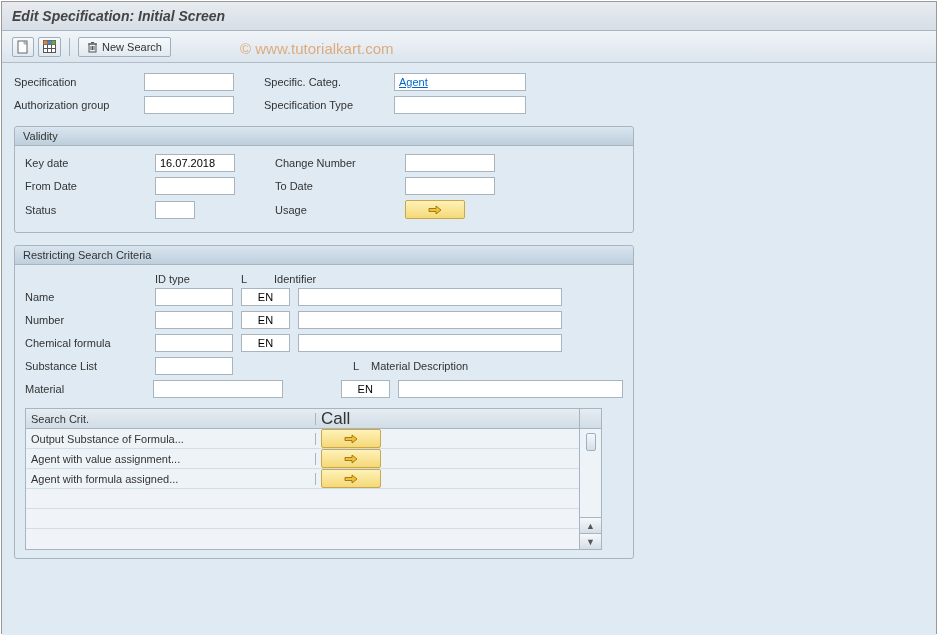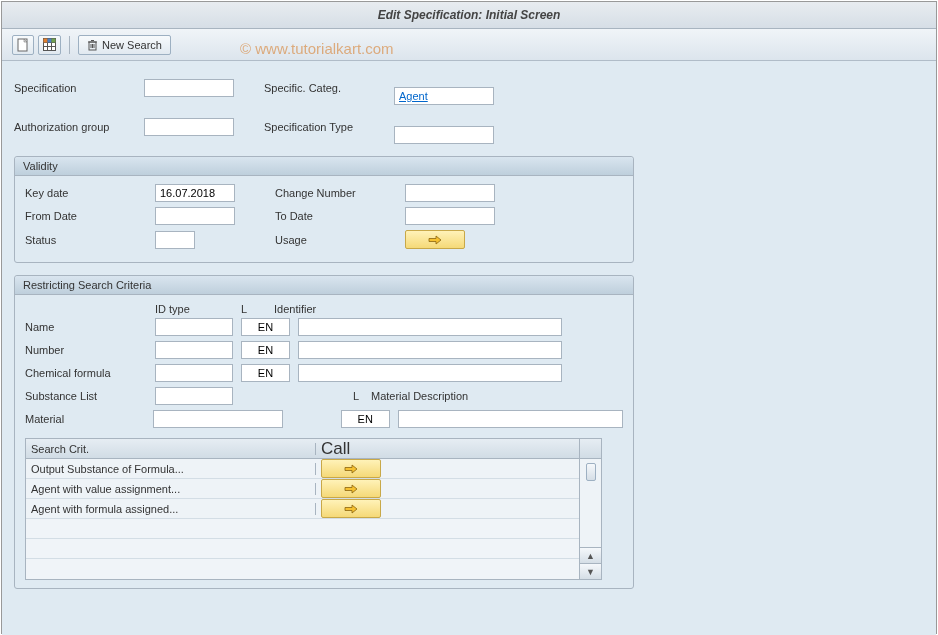--- a/index.html
+++ b/index.html
@@ -16,25 +16,24 @@
       border: 1px solid #999;
       width: 936px;
       height: 633px;
       margin: 1px;
       background: #fff;
     }
     .title-bar {
       background: linear-gradient(to bottom, #e8ecf0 0%, #d6dee6 100%);
       border-bottom: 1px solid #a8b4c0;
       padding: 6px 10px;
-      font-size: 12px;
+      font-size: 14px;
       font-weight: bold;
       font-style: italic;
       color: #444;
-      text-align: center;
     }
     .toolbar {
       background: linear-gradient(to bottom, #f0f4f8 0%, #dce5ed 100%);
       border-bottom: 1px solid #b0bcc8;
       padding: 4px 10px;
       display: flex;
       align-items: center;
       gap: 4px;
       height: 32px;
     }
@@ -70,21 +69,21 @@
     .fld {
       border: 1px solid #a8b4c0;
       background: #fff;
       height: 18px;
       padding: 0 4px;
       font-size: 11px;
     }
     .fld.w90 { width: 90px; }
     .fld.w80 { width: 80px; }
     .fld.w40 { width: 40px; }
-    .fld.w110 { width: 100px; margin-top: 16px; }
+    .fld.w110 { width: 132px; }
     .fld.link { color: #0066cc; text-decoration: underline; border: 1px solid #a8b4c0; }
     .group-box {
       border: 1px solid #a8b4c0;
       border-radius: 3px;
       margin-top: 12px;
       background: #dfeaf2;
     }
     .group-header {
       background: linear-gradient(to bottom, #d9e5ef 0%, #becfdc 100%);
       border-bottom: 1px solid #a8b4c0;

